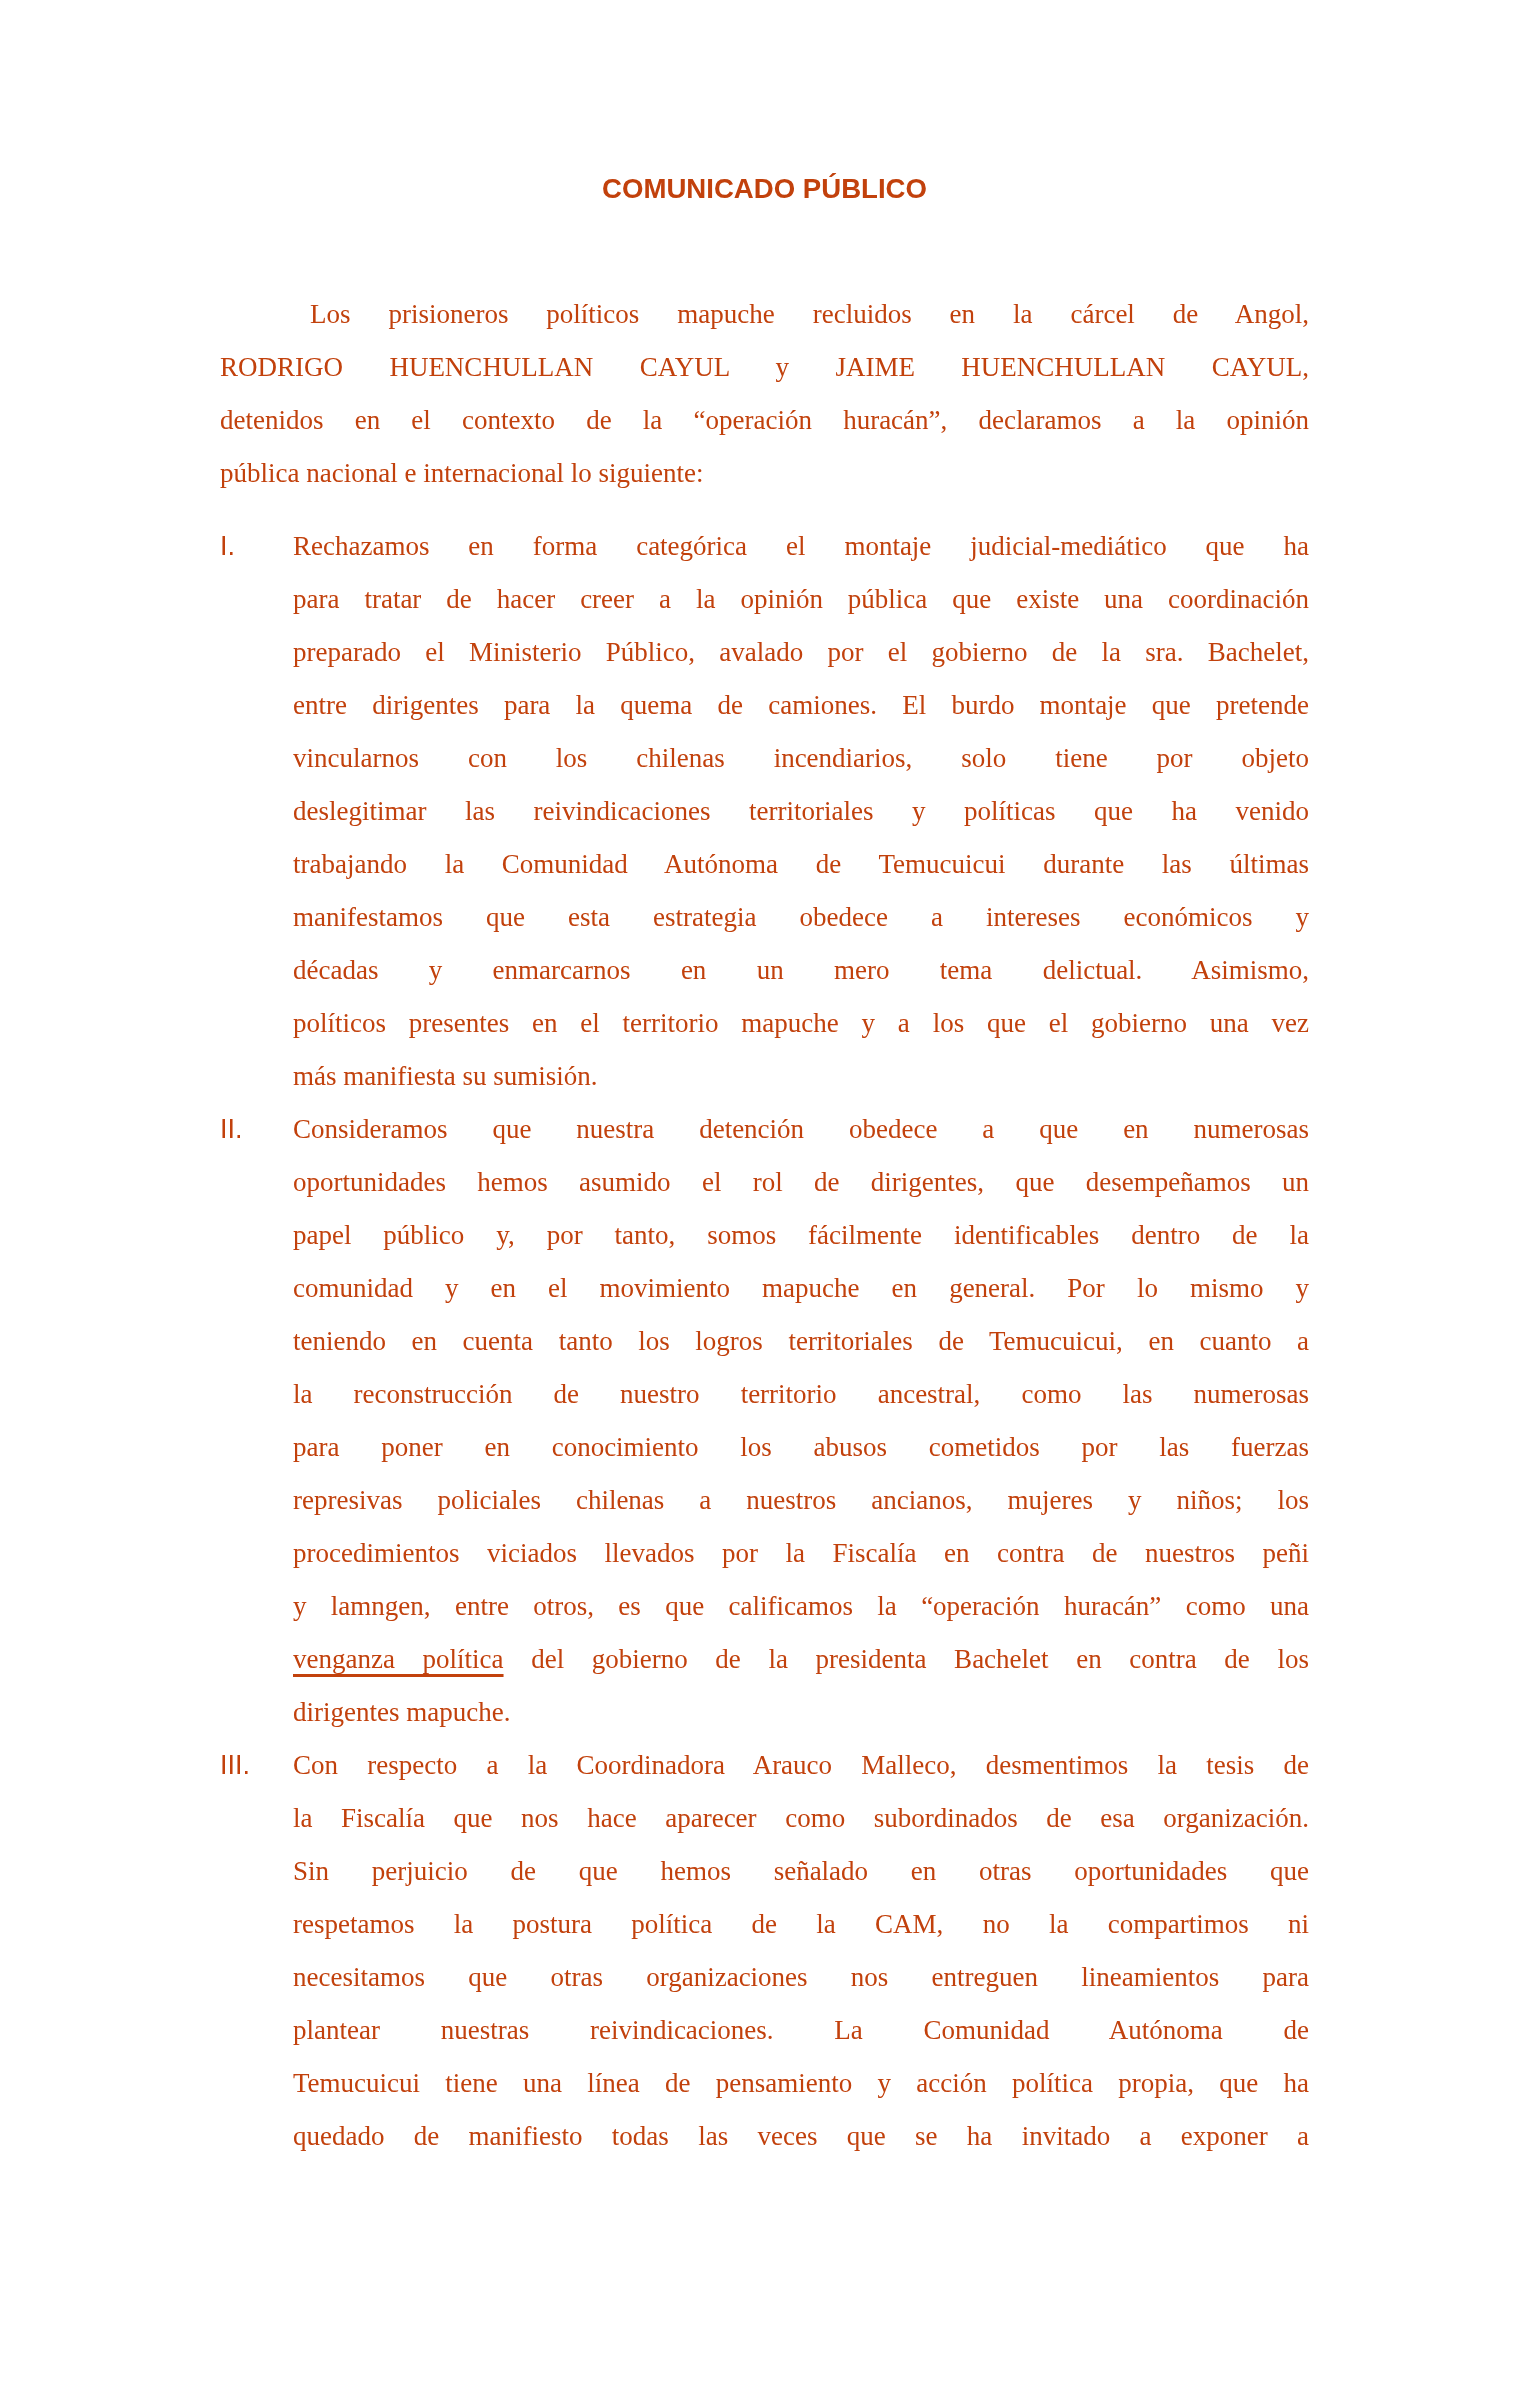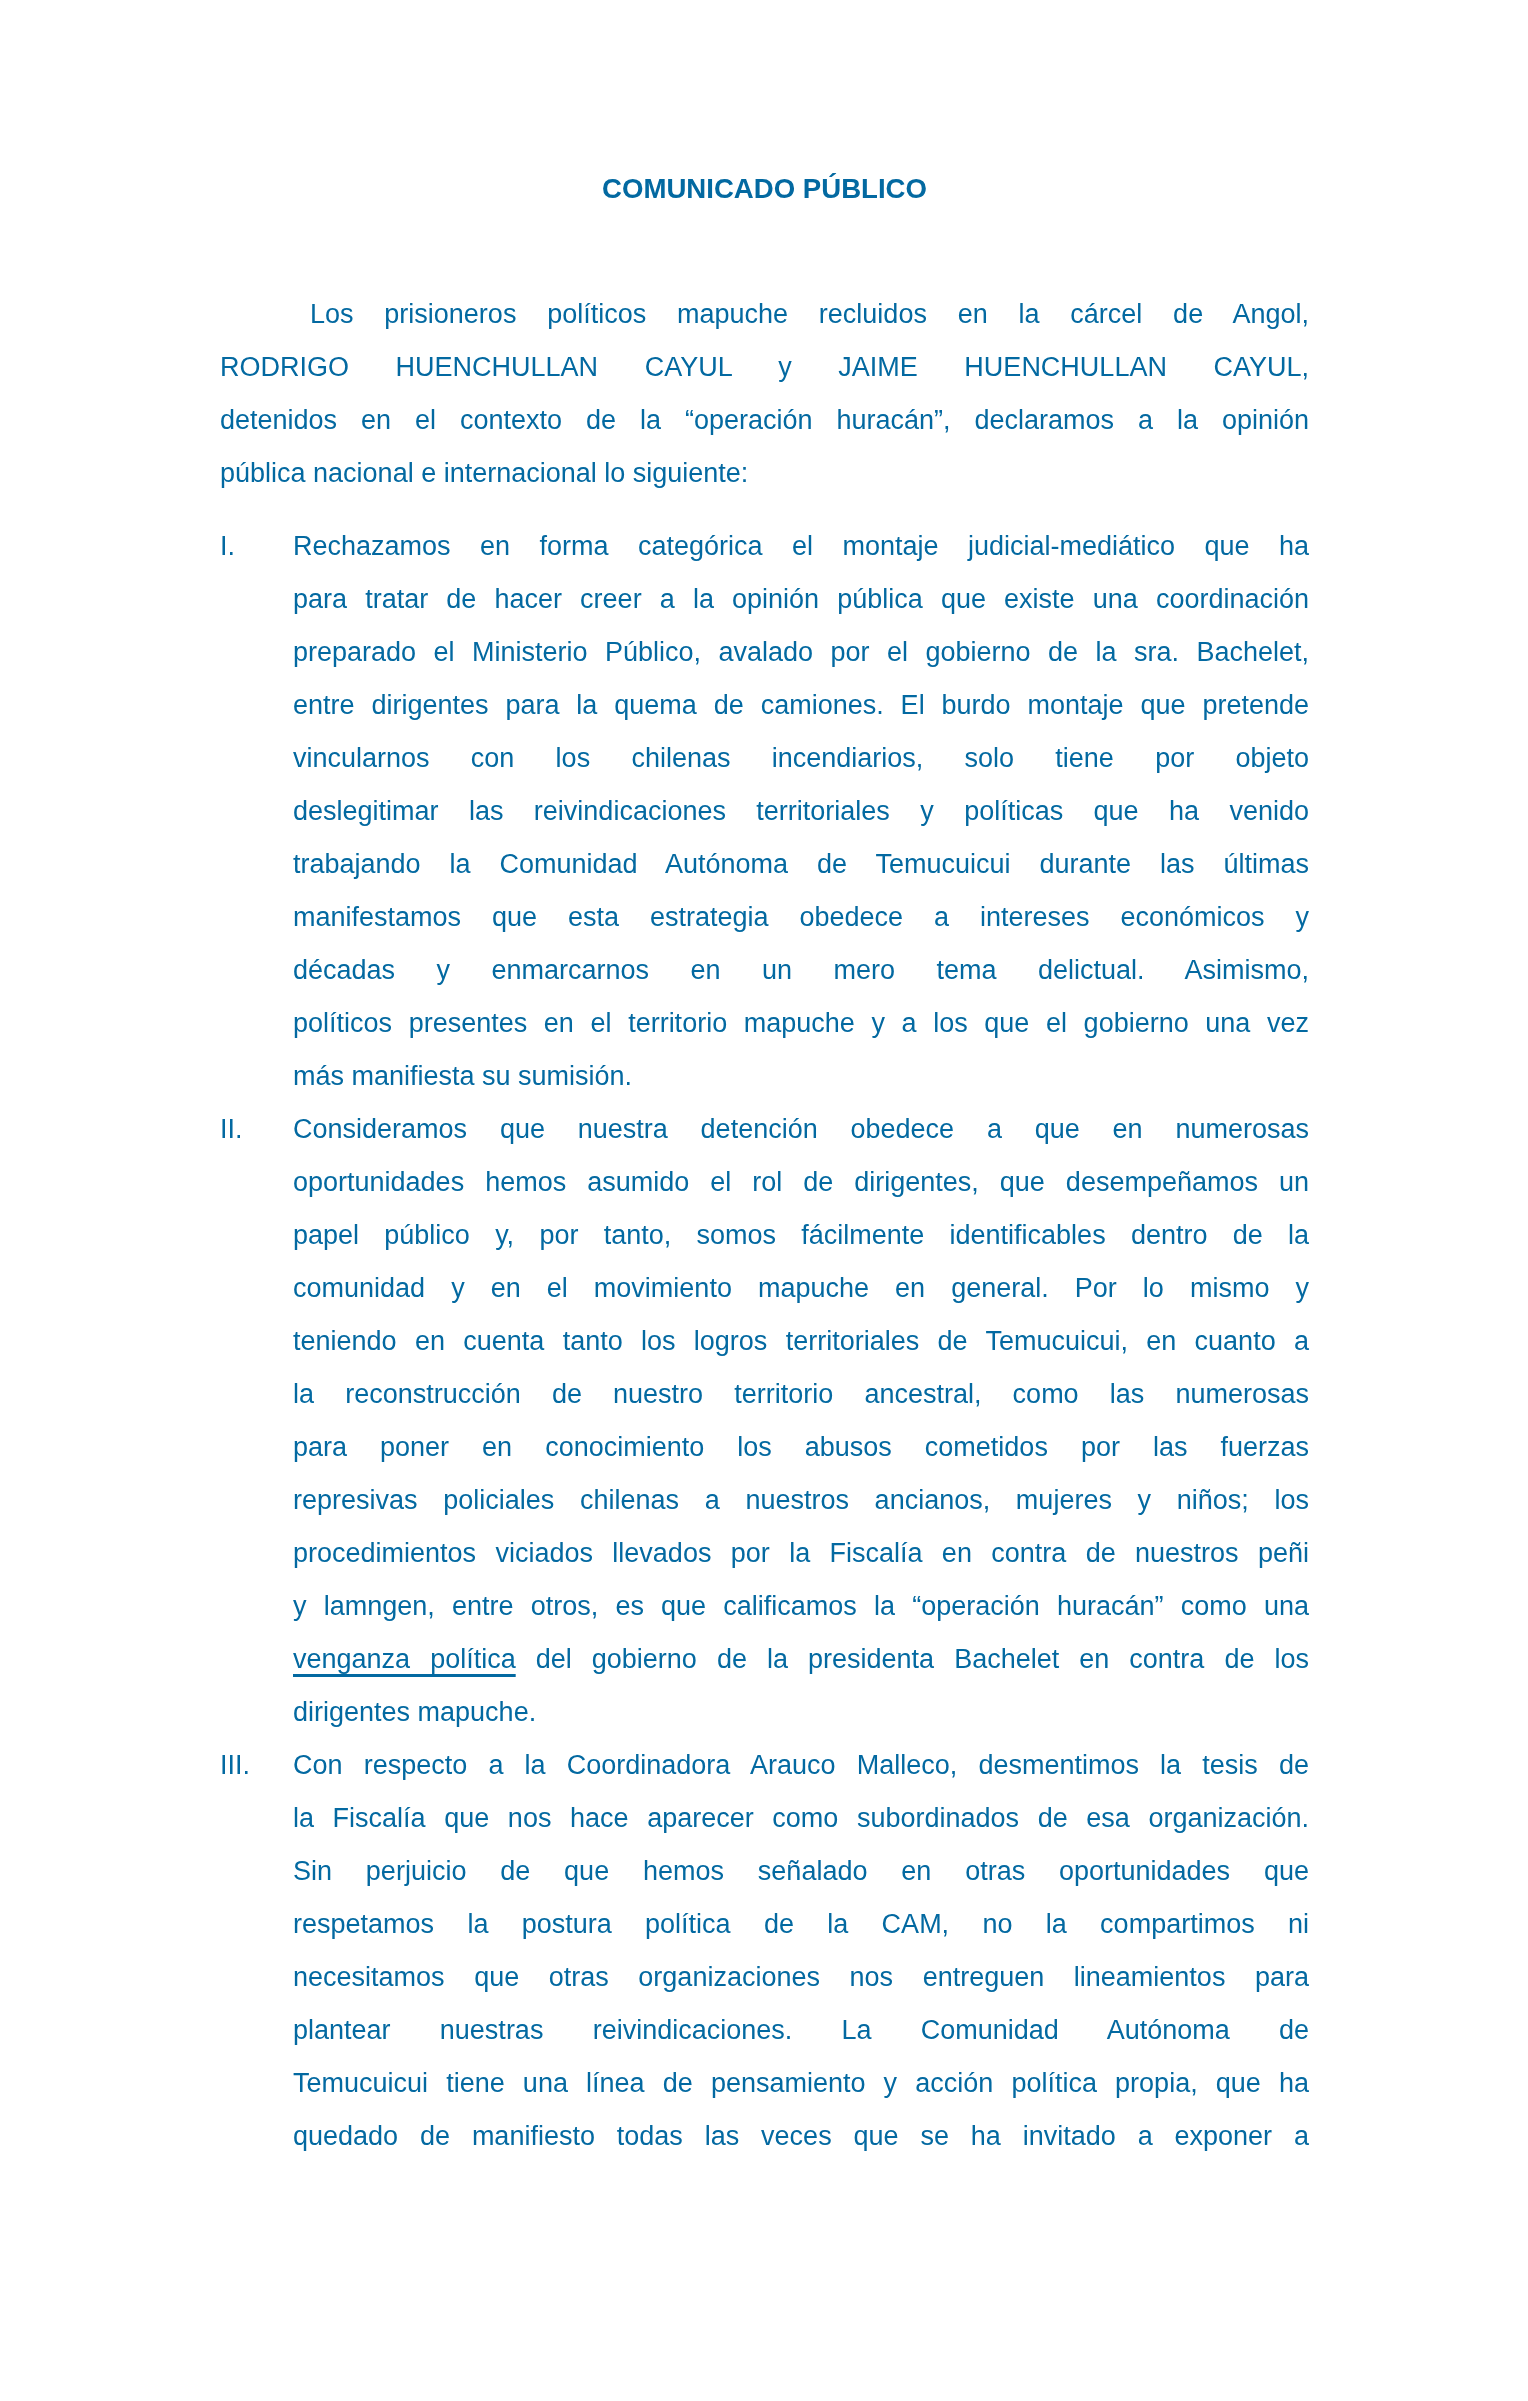--- a/index.html
+++ b/index.html
@@ -2,21 +2,21 @@
 <html style="font-size:9.6px"><head>
 <meta charset="utf-8">
 <style>
   html, body { margin: 0; padding: 0; background: #e8e8e8; }
   .page {
     position: relative;
     width: 1528px;
     height: 2401px;
     margin: 0 auto;
     background: #ffffff;
-    color: #0369a1;
+    color: #c2410c;
     font-family: "Liberation Sans", sans-serif;
     font-size: 27px;
     line-height: 53px;
     box-sizing: border-box;
     padding: 162px 219px 0 220px;
     overflow: hidden;
   }
   .doc-title {
     margin: 0;
     font-size: 27.6px;
@@ -31,20 +31,21 @@
     position: absolute;
     left: 0;
     top: 0;
     width: 66px;
     line-height: 53px;
   }
   .line {
     text-align: justify;
     text-align-last: justify;
     white-space: nowrap;
+    font-family: Liberation Serif, serif;
   }
   .line.no-just-last { text-align-last: left; }
   .line.indent { text-indent: 90px; }
   .underline {
     text-decoration: underline;
     text-decoration-thickness: 3px;
     text-underline-offset: 6px;
   }
 </style>
 </head>

